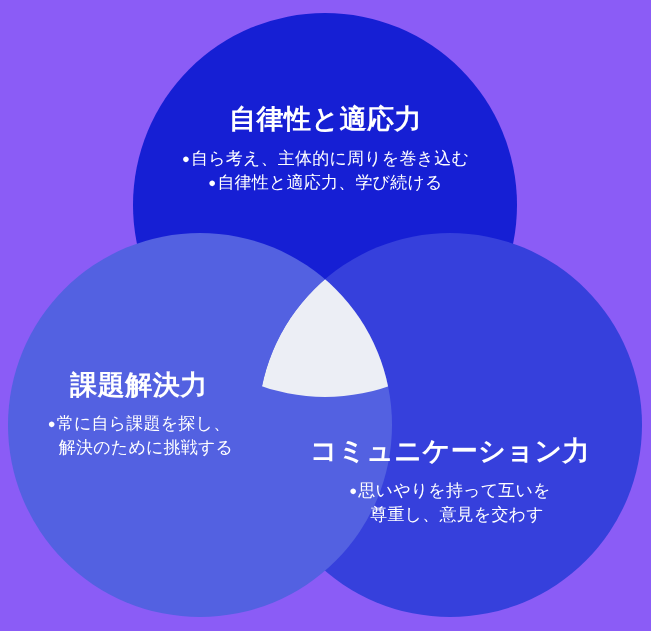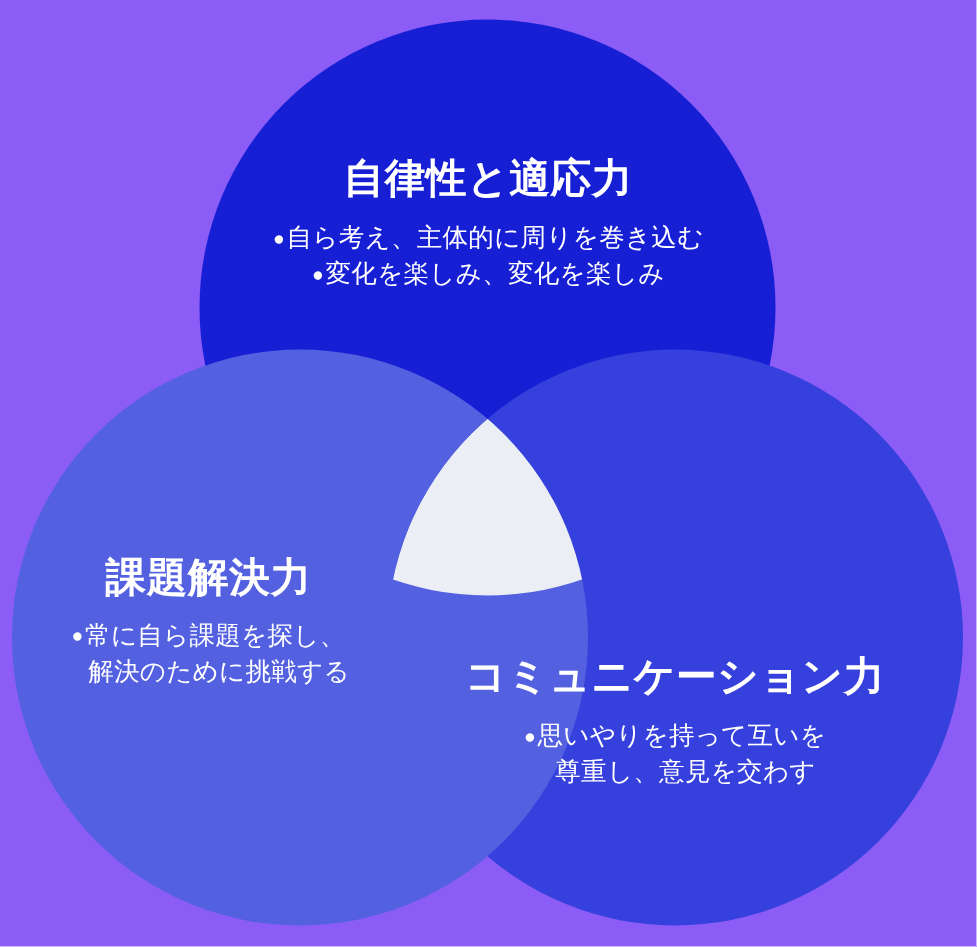--- a/index.html
+++ b/index.html
@@ -115,21 +115,21 @@
           <circle id="circle-center-fill" cx="450" cy="425" r="192" fill="#ECEEF5"></circle>
         </g>
       </g>
     </g>
   </svg>
 
   <div class="label-group" id="label-top">
     <p class="venn-title">自律性と適応力</p>
     <ul class="venn-points">
       <li><span class="bullet-dot">●</span><span>自ら考え、主体的に周りを巻き込む</span></li>
-      <li><span class="bullet-dot">●</span><span>変化を楽しみ、変化を楽しみ</span></li>
+      <li><span class="bullet-dot">●</span><span>自律性と適応力、学び続ける</span></li>
     </ul>
   </div>
 
   <div class="label-group" id="label-right">
     <p class="venn-title">コミュニケーション力</p>
     <ul class="venn-points">
       <li><span class="bullet-dot">●</span><span>思いやりを持って互いを</span></li>
       <li class="cont"><span>尊重し、意見を交わす</span></li>
     </ul>
   </div>

